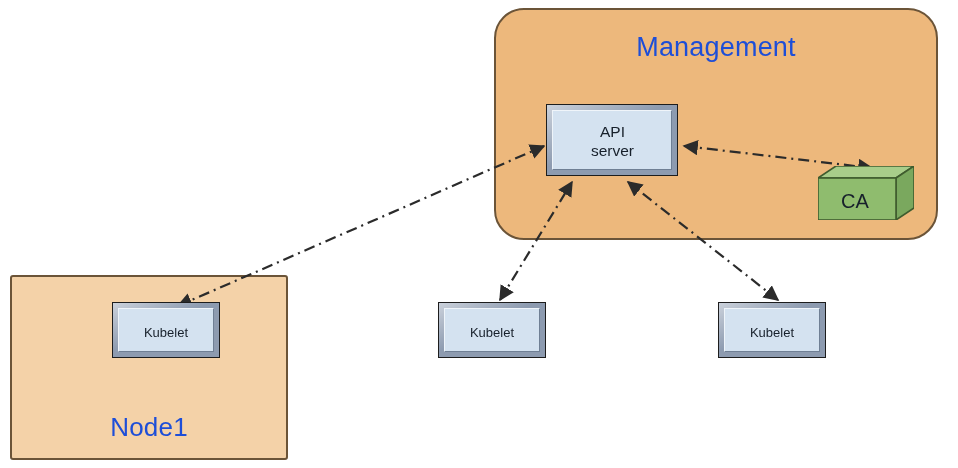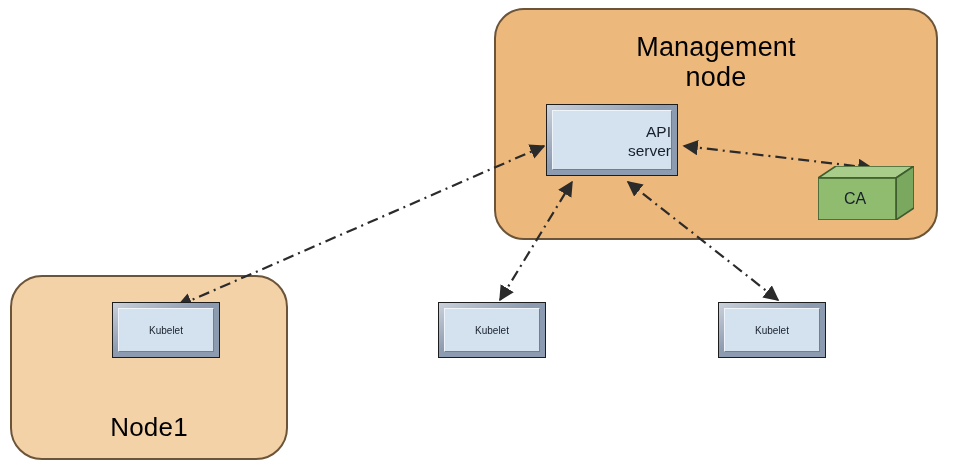--- a/index.html
+++ b/index.html
@@ -19,21 +19,21 @@
   }
   svg.layer {
     position: absolute;
     left: 0;
     top: 0;
     width: 958px;
     height: 468px;
   }
   .rounded-container {
     position: absolute;
-    border-radius: 32px;
+    border-radius: 3px;
     box-sizing: border-box;
   }
   .mgmt-node {
     left: 494px;
     top: 8px;
     width: 444px;
     height: 232px;
     background: #edb87c;
     border: 2px solid #6b5438;
     border-radius: 30px;
@@ -46,21 +46,21 @@
     width: 278px;
   }
   .node1 { left: 10px; }
   .node2 { left: 344px; }
   .node3 { left: 676px; }
 
   .container-title {
     position: absolute;
     width: 100%;
     text-align: center;
-    color: #000000;
+    color: #1d4ed8;
     font-size: 26px;
     font-weight: 400;
     line-height: 1.12;
     letter-spacing: 0.2px;
   }
   .mgmt-title {
     top: 22px;
     font-size: 27px;
   }
   .node-title {
@@ -95,21 +95,21 @@
       linear-gradient(to bottom right, rgba(255,255,255,0.55), rgba(255,255,255,0) 45%);
     pointer-events: none;
   }
   .bevel-label {
     position: absolute;
     left: 0;
     right: 0;
     color: #17202b;
     font-size: 15px;
     line-height: 1.2;
-    text-align: right;
+    text-align: center;
     padding-left: 1px;
   }
   .bevel-label.centered {
     text-align: center;
     padding-left: 0;
   }
 
   .api-box {
     left: 546px;
     top: 104px;
@@ -123,48 +123,48 @@
   .kubelet-box {
     top: 302px;
     width: 108px;
     height: 56px;
   }
   .kubelet-box.k1 { left: 112px; }
   .kubelet-box.k2 { left: 438px; }
   .kubelet-box.k3 { left: 718px; }
   .kubelet-label {
     top: 16px;
-    font-size: 10px;
+    font-size: 13px;
   }
 
   
   .ca-box {
     position: absolute;
     left: 818px;
     top: 166px;
     width: 96px;
     height: 54px;
   }
   .ca-label {
     position: absolute;
     left: 0;
     top: 24px;
     width: 74px;
     text-align: center;
     color: #17202b;
-    font-size: 16px;
+    font-size: 20px;
   }
 </style>
 </head>
 <body>
 
 <div id="canvas">
 
   <div class="rounded-container mgmt-node">
-    <div class="container-title mgmt-title"><span>Management</span><br><span>node</span></div>
+    <div class="container-title mgmt-title"><span>Management</span><br></div>
   </div>
 
   <div class="rounded-container worker-node node1">
     <div class="container-title node-title">Node1</div>
   </div>
 
 
 
   <svg class="layer" viewBox="0 0 958 468">
     <defs>

